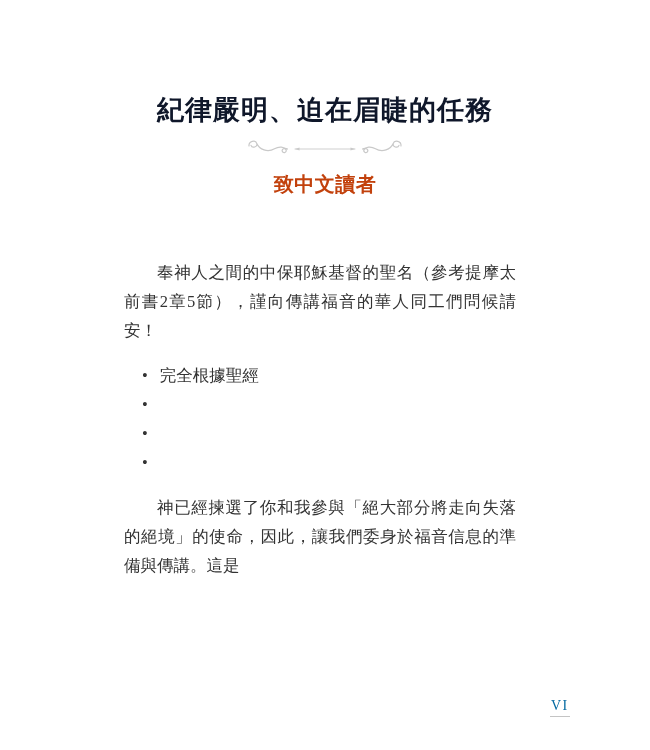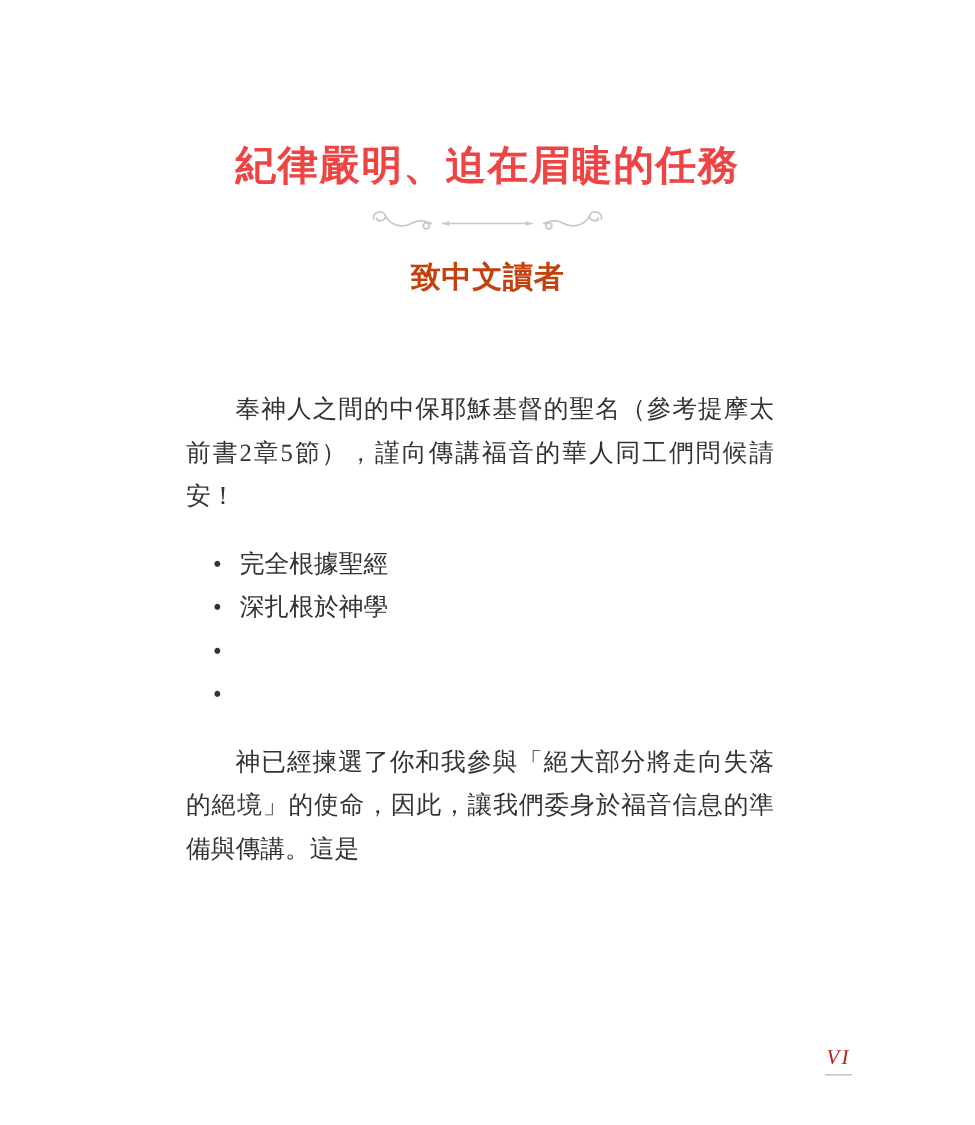--- a/index.html
+++ b/index.html
@@ -17,21 +17,21 @@
   }
   .chapter-title {
     position: absolute;
     top: 92px;
     left: 0;
     width: 100%;
     margin: 0;
     text-align: center;
     font-size: 27px;
     font-weight: bold;
-    color: #ef4444;
+    color: #0f172a;
     letter-spacing: 1px;
   }
   .ornament {
     position: absolute;
     top: 137px;
     left: 50%;
     transform: translateX(-50%);
     width: 158px;
     height: 22px;
   }
@@ -75,24 +75,23 @@
   .bullet-list .dot {
     margin-right: 12px;
     color: #333333;
   }
   .folio {
     position: absolute;
     top: 698px;
     left: 550px;
     font-size: 14px;
     letter-spacing: 1.5px;
-    color: #b91c1c;
+    color: #0369a1;
     border-bottom: 1px solid #c4c4c4;
     padding: 0 1px 2px 1px;
-    font-style: italic;
   }
 </style>
 </head>
 <body>
 
 <div class="page">
 
   <h1 class="chapter-title">紀律嚴明、迫在眉睫的任務</h1>
 
   <div class="ornament">
@@ -126,21 +125,20 @@
       </div>
 
     <ul class="bullet-list">
 
     <li>
           <span class="dot">•</span>
           <span>完全根據聖經</span>
         </li>
         <li>
           <span class="dot">•</span>
-          <span>深扎根於神學</span>
         </li>
         <li>
           <span class="dot">•</span>
         </li>
         <li>
           <span class="dot">•</span>
         </li>
       </ul>
 
     <p class="para">神已經揀選了你和我參與「絕大部分將走向失落的絕境」的使命，因此，讓我們委身於福音信息的準備與傳講。這是</p>

